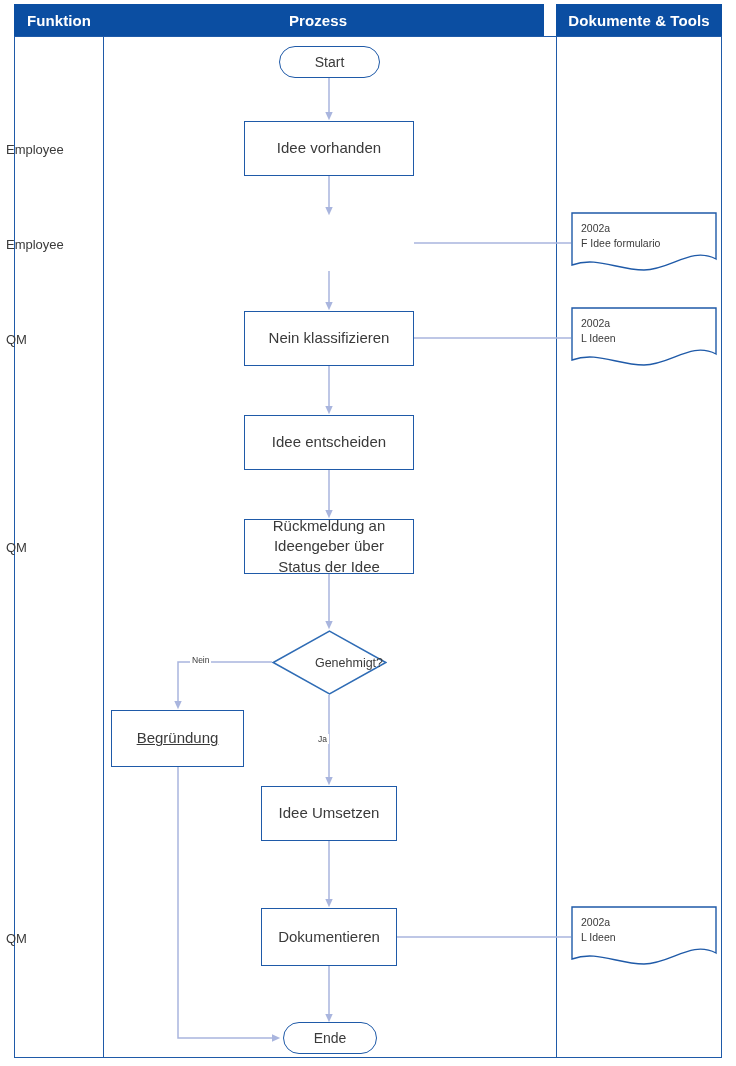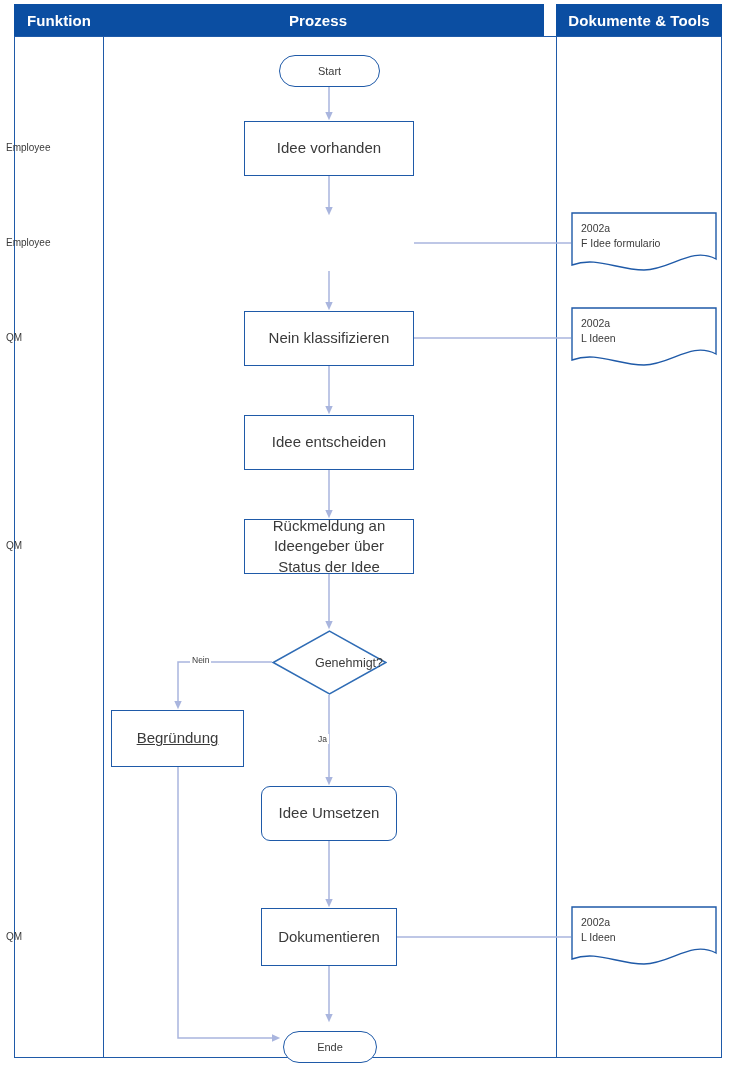--- a/index.html
+++ b/index.html
@@ -47,21 +47,21 @@
     width:0;height:1022px;
     border-left:1.6px solid #1f5aa8;
   }
   .div-1{left:103px;}
   .div-2{left:556px;}
 
   
   .lane-label{
     position:absolute;
     left:6px;
-    font-size:10px;
+    font-size:13px;
     color:#3a3a3a;
     white-space:nowrap;
   }
 
   
   .node{
     position:absolute;
     box-sizing:border-box;
     border:1.5px solid #1f5aa8;
     background:#ffffff;
@@ -69,22 +69,21 @@
     align-items:center;
     justify-content:center;
     text-align:center;
     font-size:15px;
     color:#3a3a3a;
     line-height:1.35;
     padding:2px 6px;
   }
   .pill{
     border-radius:999px;
-    font-size:11px;
-    margin-top:9px;
+    font-size:14px;
   }
 
   
   .diamond-wrap{
     position:absolute;
     display:flex;
     align-items:center;
     justify-content:center;
   }
   .diamond-shape{
@@ -213,21 +212,21 @@
     <svg class="diamond-shape" viewBox="0 0 115 65" preserveAspectRatio="none">
       <polygon points="57.5,1.2 113.8,32.5 57.5,63.8 1.2,32.5" fill="#ffffff" stroke="#2f6cb5" stroke-width="1.5"></polygon>
     </svg>
     <span class="diamond-text">Genehmigt?</span>
   </div>
 
   <div class="node" style="left:111px;top:710px;width:133px;height:57px;text-decoration:underline;">
     <span>Begründung</span>
   </div>
 
-  <div class="node" style="left:261px;top:786px;width:136px;height:55px;border-radius:9px;">
+  <div class="node" style="left:261px;top:786px;width:136px;height:55px;">
     <span>Idee Umsetzen</span>
   </div>
 
   <div class="node" style="left:261px;top:908px;width:136px;height:58px;">
     <span>Dokumentieren</span>
   </div>
 
   <div class="node pill" style="left:283px;top:1022px;width:94px;height:32px;">
     <span>Ende</span>
   </div>

